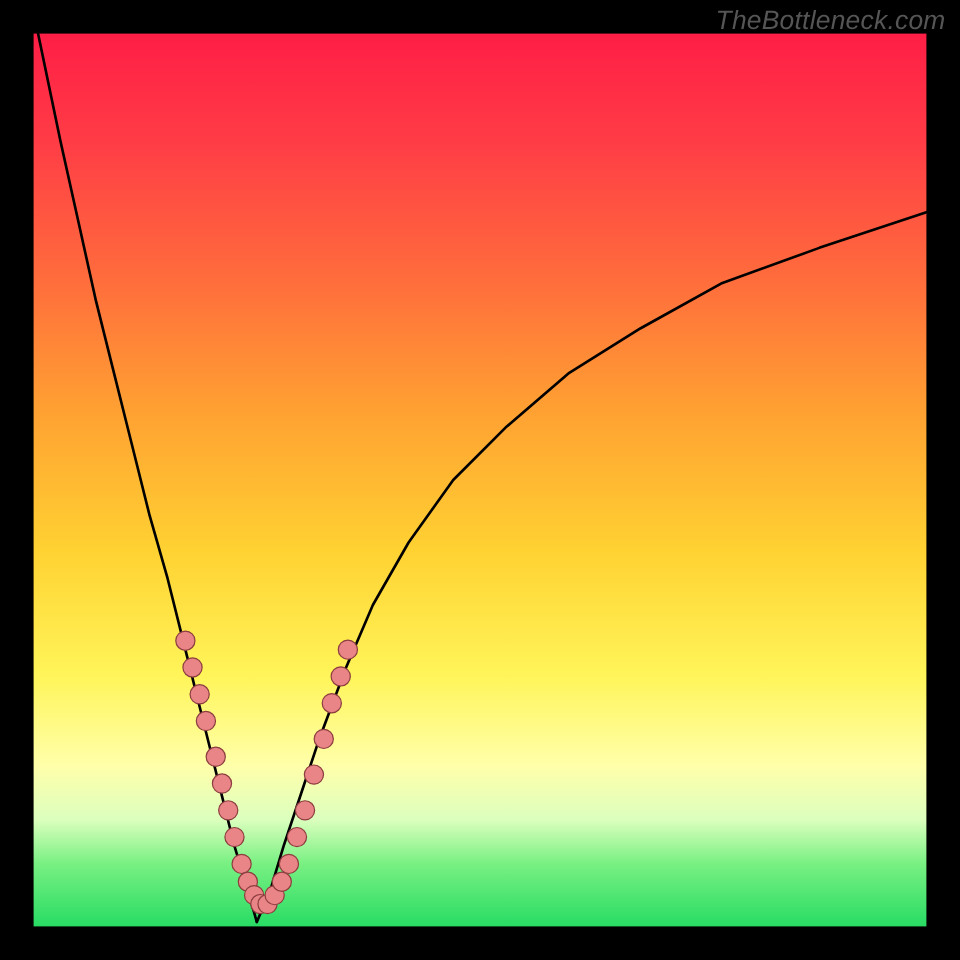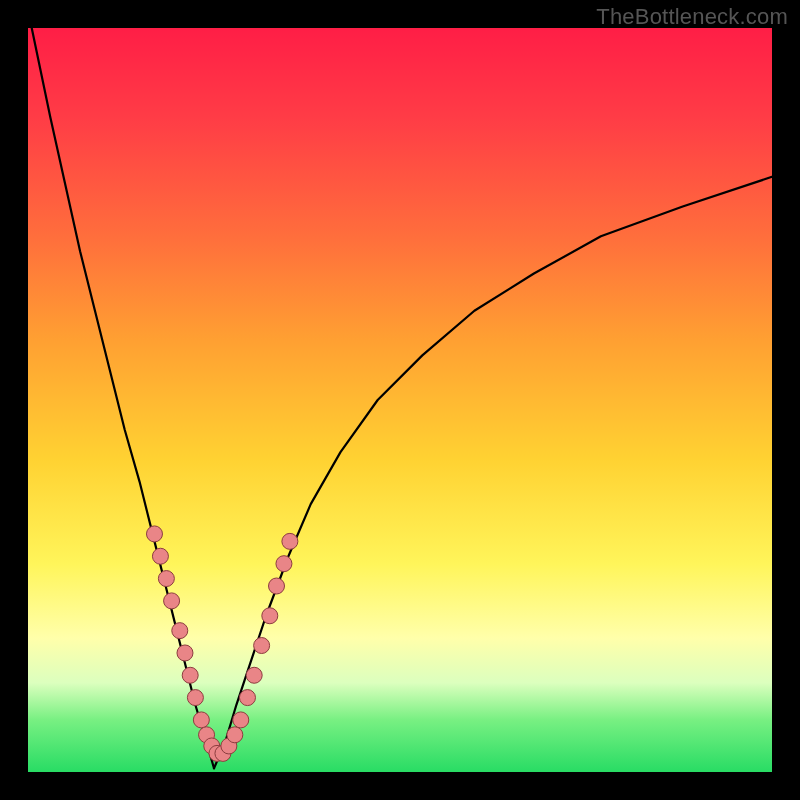--- a/index.html
+++ b/index.html
@@ -41,20 +41,21 @@
   }
   .watermark {
     position: absolute;
     top: 4px;
     right: 12px;
     color: #555;
     font-size: 22px;
     font-weight: 500;
     letter-spacing: 0.2px;
     user-select: none;
+    font-style: italic;
   }
   svg.curves {
     position: absolute;
     left: 28px;
     top: 28px;
     width: 744px;
     height: 744px;
     overflow: visible;
   }
 </style>

